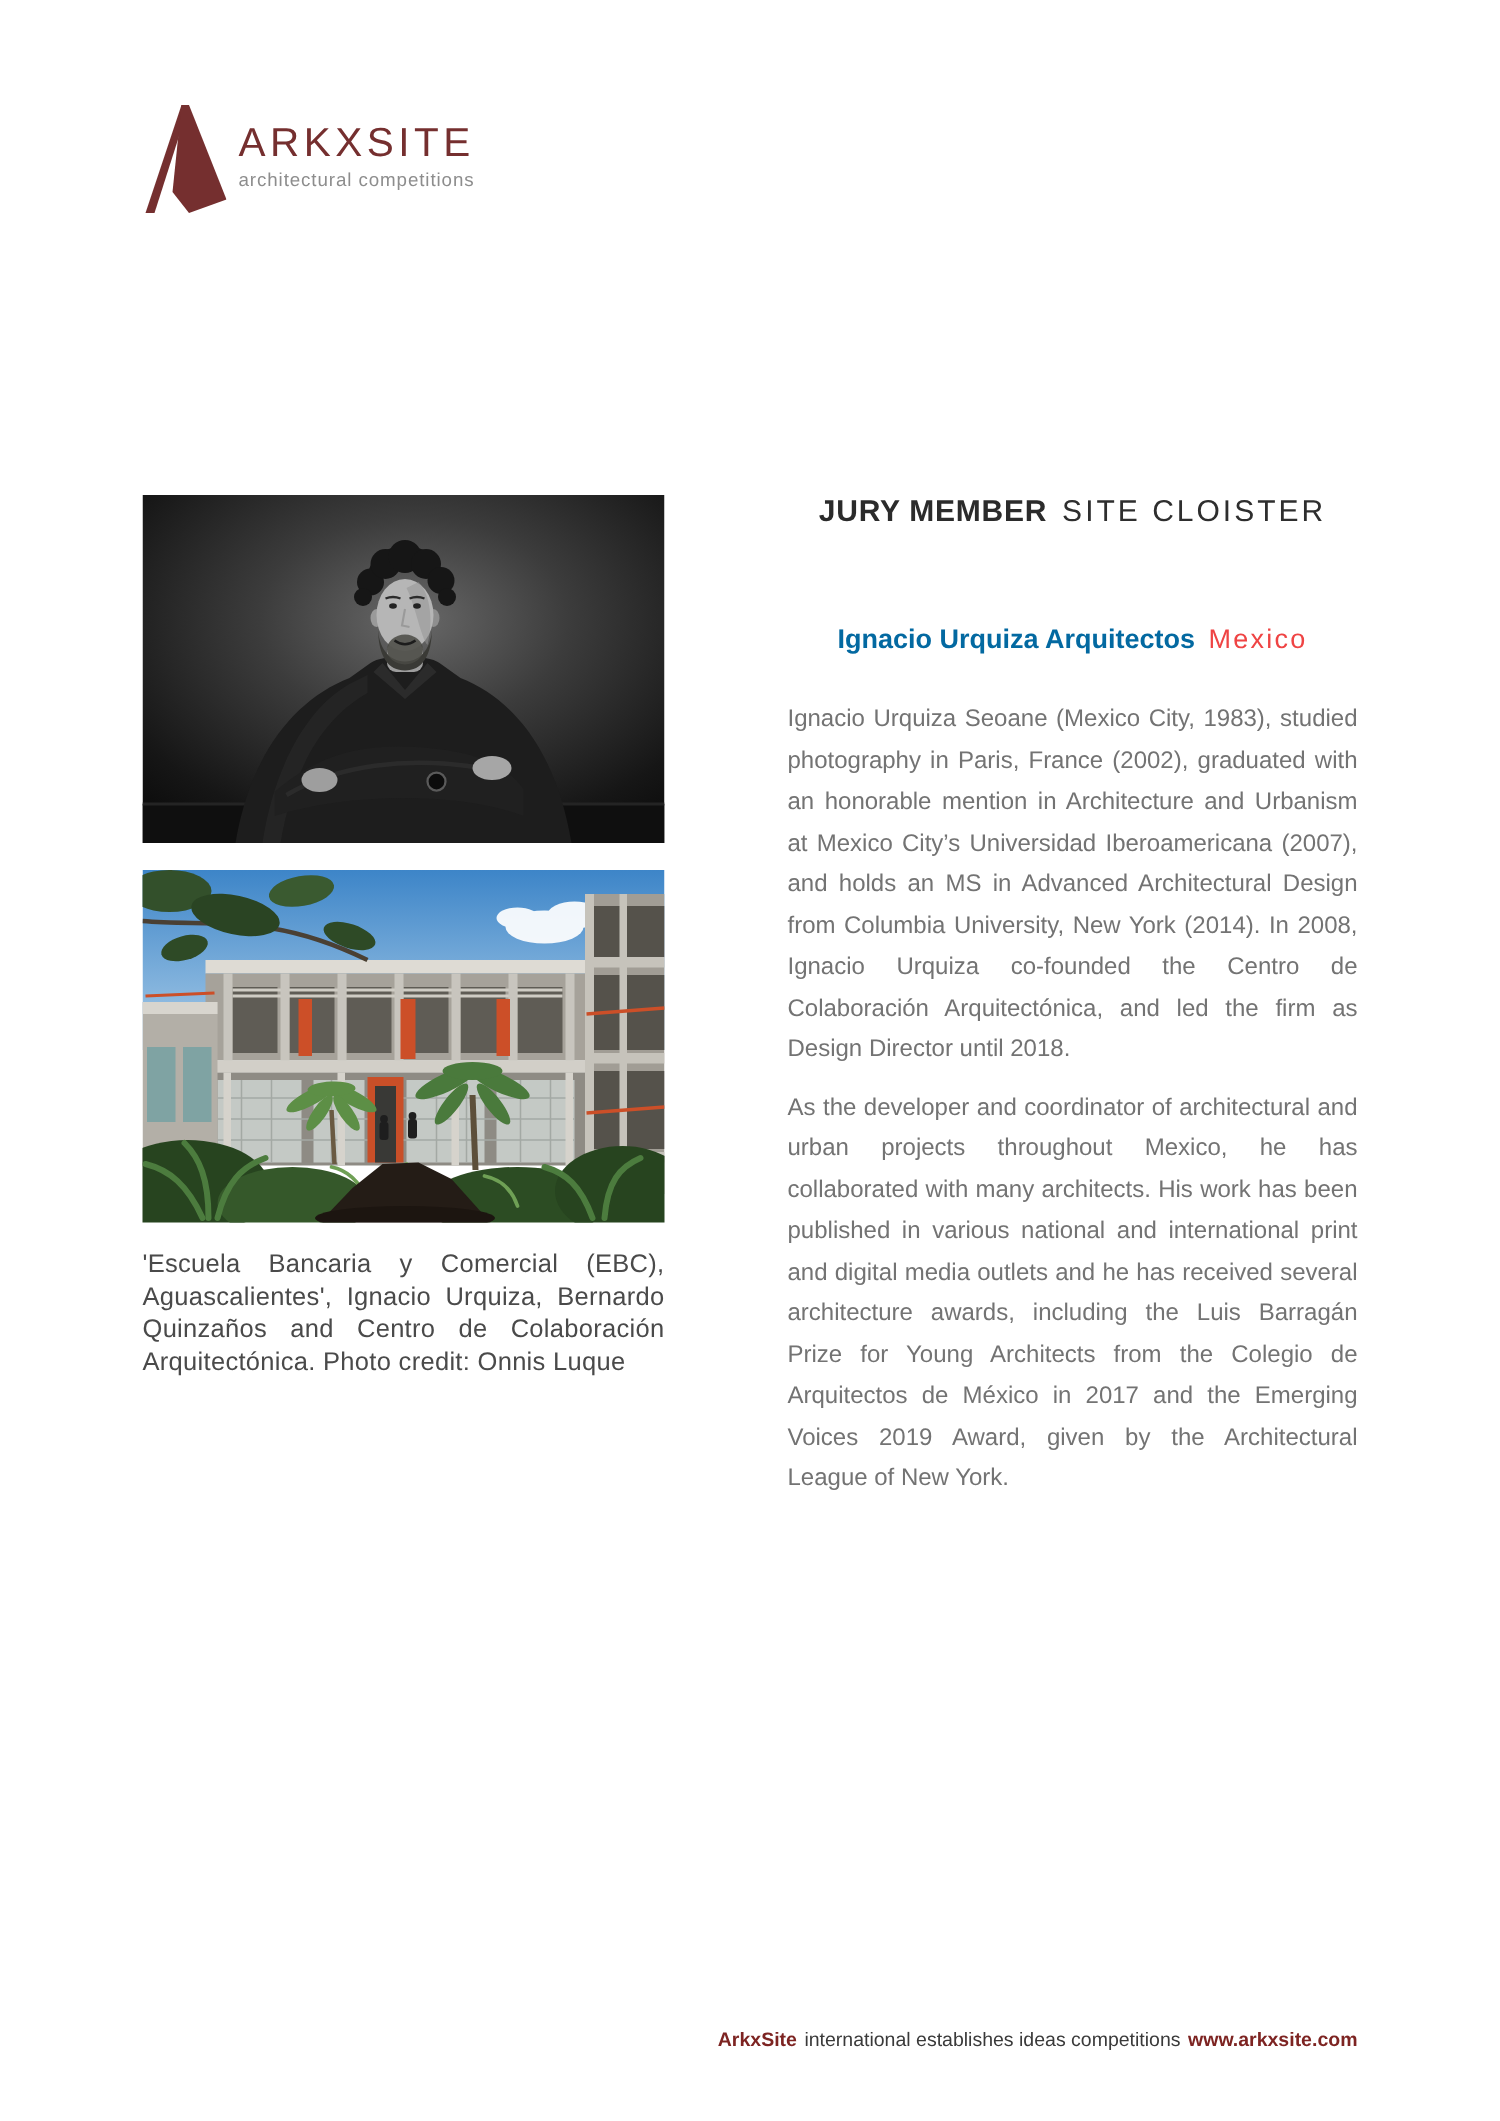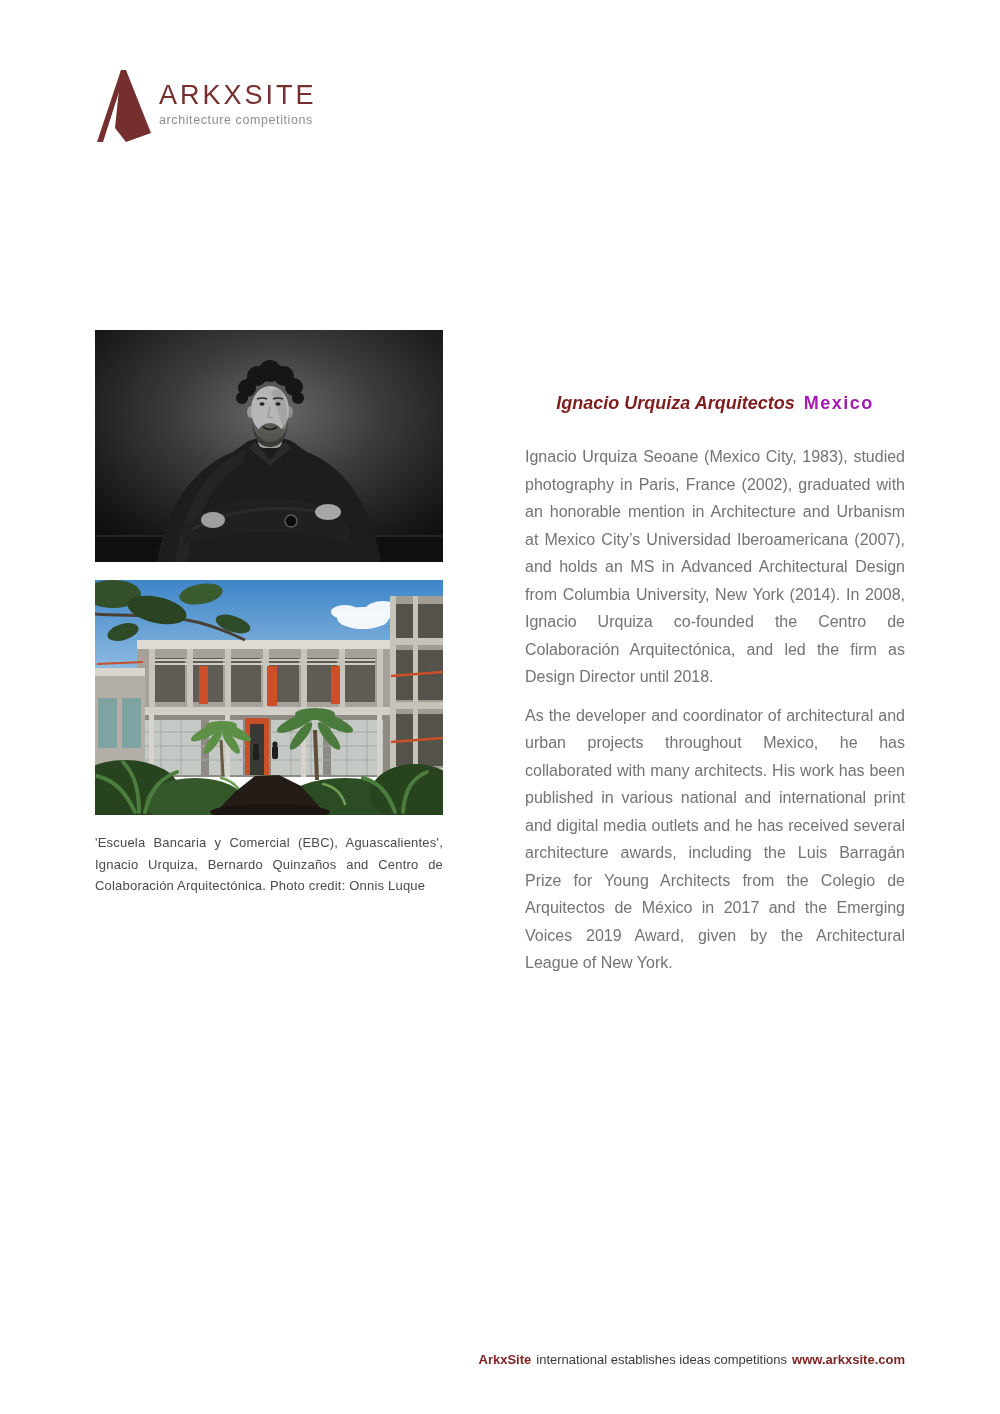--- a/index.html
+++ b/index.html
@@ -45,21 +45,21 @@
     position: absolute;
     left: 95px;
     top: 330px;
     width: 348px;
   }
   .photo { display: block; width: 348px; }
   .photo svg { display: block; width: 100%; height: auto; }
   .photo-portrait { margin-bottom: 18px; }
   .photo-project { margin-bottom: 17px; }
   .caption {
-    font-size: 13px;
+    font-size: 17px;
     line-height: 21.5px;
     color: #4a4a4a;
     text-align: justify;
     letter-spacing: 0.2px;
   }
 
   
   .right-col {
     position: absolute;
     left: 525px;
@@ -92,26 +92,25 @@
   }
   .studio-line {
     margin-top: 62px;
     text-align: center;
     font-size: 18px;
     line-height: 22px;
     white-space: nowrap;
   }
   .studio-line .studio {
     font-weight: 700;
-    color: #7f1d1d;
-    font-style: italic;
+    color: #0369a1;
   }
   .studio-line .country {
-    font-weight: 700;
-    color: #a21caf;
+    font-weight: 400;
+    color: #ef4444;
     letter-spacing: 1.5px;
     margin-left: 9px;
   }
   .bio { margin-top: 29px; }
   .bio p {
     font-size: 16px;
     line-height: 27.5px;
     color: #737373;
     text-align: justify;
     margin-bottom: 11px;
@@ -135,21 +134,21 @@
 
 <div class="page">
 
   <header class="logo">
     <svg class="logo-mark" viewBox="0 0 56 72" aria-hidden="true">
       <polygon points="26,0 31,0 8,72 2,72" fill="#752f2f"></polygon>
       <polygon points="26,0 31,0 56,63 31,72 20,58" fill="#752f2f"></polygon>
     </svg>
     <div class="logo-text">
       <div class="logo-brand">ARKXSITE</div>
-      <div class="logo-tagline">architecture competitions</div>
+      <div class="logo-tagline">architectural competitions</div>
     </div>
   </header>
 
   <aside class="left-col">
 
     <figure class="photo photo-portrait">
       <svg viewBox="0 0 348 232" aria-hidden="true">
         <defs>
           <radialGradient id="pbg" cx="52%" cy="36%" r="78%">
             <stop offset="0%" stop-color="#686868"></stop>
@@ -360,20 +359,23 @@
           <polygon points="118,235 232,235 206,206 184,195 160,196 140,212" fill="#241c16"></polygon>
           <ellipse cx="175" cy="232" rx="60" ry="8" fill="#1c1510"></ellipse>
         </g>
       </svg>
     </figure>
 
     <p class="caption">'Escuela Bancaria y Comercial (EBC), Aguascalientes', Ignacio Urquiza, Bernardo Quinzaños and Centro de Colaboración Arquitectónica. Photo credit: Onnis Luque</p>
   </aside>
 
   <main class="right-col">
+    <h1 class="jury-heading">
+      <span class="label">JURY MEMBER</span><span class="competition">SITE CLOISTER</span>
+    </h1>
 
     <h2 class="studio-line">
       <span class="studio">Ignacio Urquiza Arquitectos</span><span class="country">Mexico</span>
     </h2>
 
     <div class="bio">
       <p>Ignacio Urquiza Seoane (Mexico City, 1983), studied photography in Paris, France (2002), graduated with an honorable mention in Architecture and Urbanism at Mexico City’s Universidad Iberoamericana (2007), and holds an MS in Advanced Architectural Design from Columbia University, New York (2014).  In 2008, Ignacio Urquiza co-founded the Centro de Colaboración Arquitectónica, and led the firm as Design Director until 2018.</p>
       <p>As the developer and coordinator of architectural and urban projects throughout Mexico, he has collaborated with many architects.  His work has been published in various national and international print and digital media outlets and he has received several architecture awards, including the Luis Barragán Prize for Young Architects from the Colegio de Arquitectos de México in 2017 and the Emerging Voices 2019 Award, given by the Architectural League of New York.</p>
     </div>
   </main>

